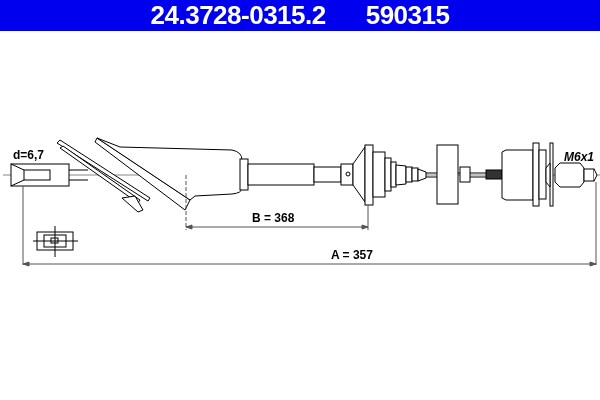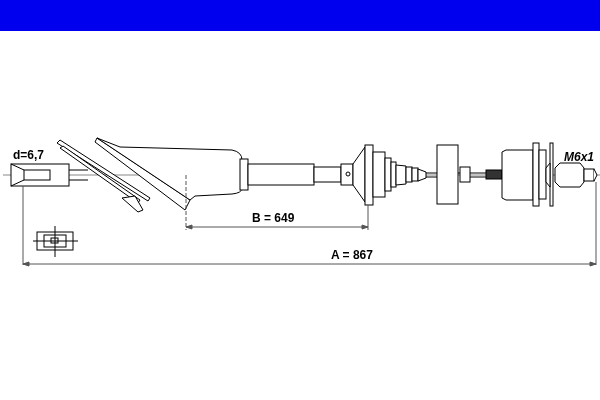--- a/index.html
+++ b/index.html
@@ -6,20 +6,22 @@
   body{width:600px;height:400px;position:relative;overflow:hidden;font-family:"Liberation Sans",sans-serif;}
   .header{position:absolute;left:0;top:0;width:600px;height:31px;background:#0000ee;color:#fff;
     font-weight:bold;font-size:26px;line-height:31px;display:flex;justify-content:center;gap:40px;letter-spacing:-0.5px;}
   svg{position:absolute;left:0;top:0;}
   .lbl{position:absolute;font-weight:bold;font-size:12px;color:#000000;}
 </style>
 </head>
 <body>
 
 <div class="header">
+  <span>24.3728-0315.2</span>
+  <span>590315</span>
 </div>
 
 <svg width="600" height="400" stroke="#000" fill="none" stroke-width="1">
 
   <line x1="3" y1="175" x2="600" y2="175" stroke="#888" stroke-width="1.2"></line>
 
   <g>
     <rect x="11" y="164" width="58" height="22" fill="#fff"></rect>
     <rect x="24" y="170" width="26" height="10" fill="#fff"></rect>
     <line x1="11" y1="164" x2="24" y2="170"></line>
@@ -96,14 +98,14 @@
     <rect x="37" y="232" width="36" height="18"></rect>
     <rect x="44" y="235" width="22" height="12"></rect>
     <rect x="51" y="238" width="7" height="5"></rect>
     <line x1="55" y1="226" x2="55" y2="257"></line>
     <line x1="33" y1="241" x2="78" y2="241"></line>
   </g>
 </svg>
 
 <div class="lbl" style="left:13px;top:148px;">d=6,7</div>
 <div class="lbl" style="left:564px;top:150px;font-style:italic;">M6x1</div>
-<div class="lbl" style="left:252px;top:211px;">B = 649</div>
-<div class="lbl" style="left:331px;top:248px;">A = 867</div>
+<div class="lbl" style="left:252px;top:211px;">B = 368</div>
+<div class="lbl" style="left:331px;top:248px;">A = 357</div>
 
 </body></html>

